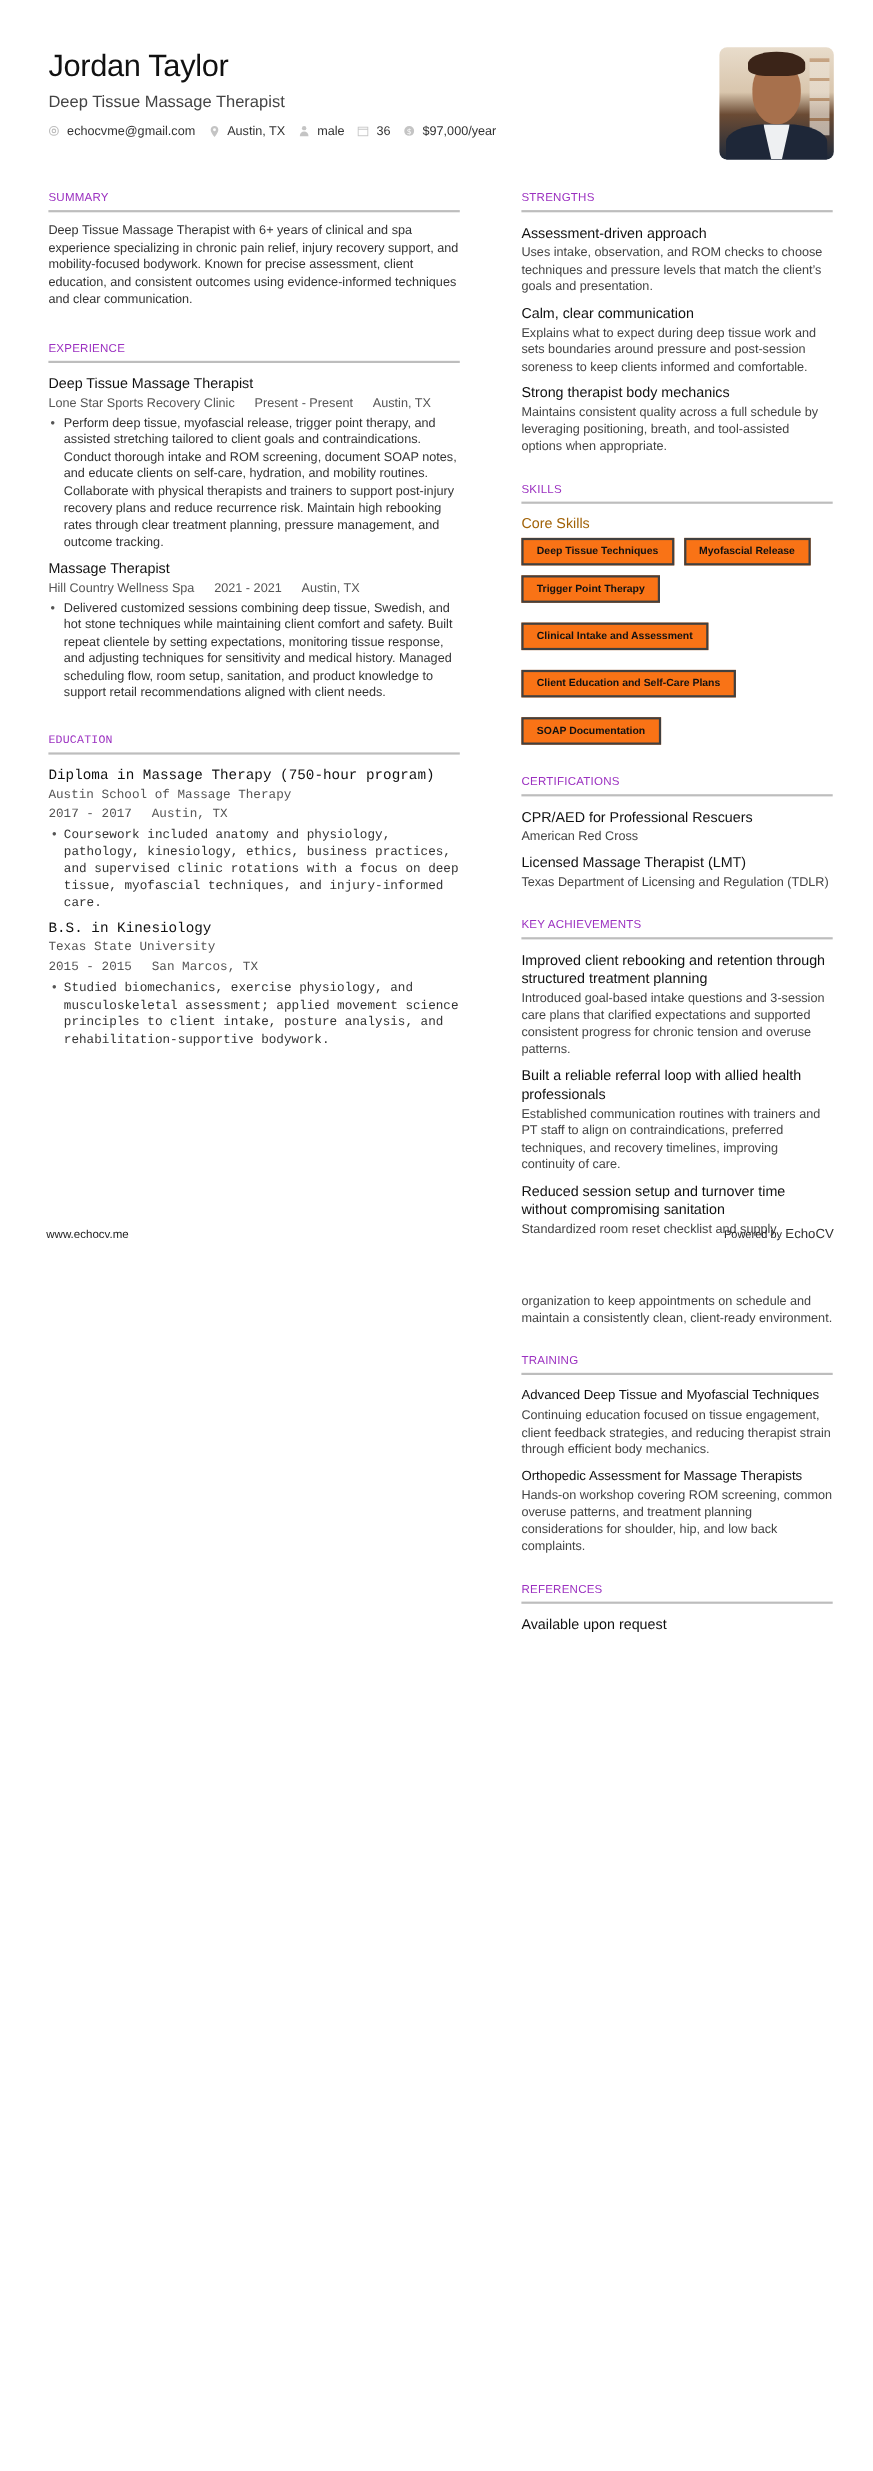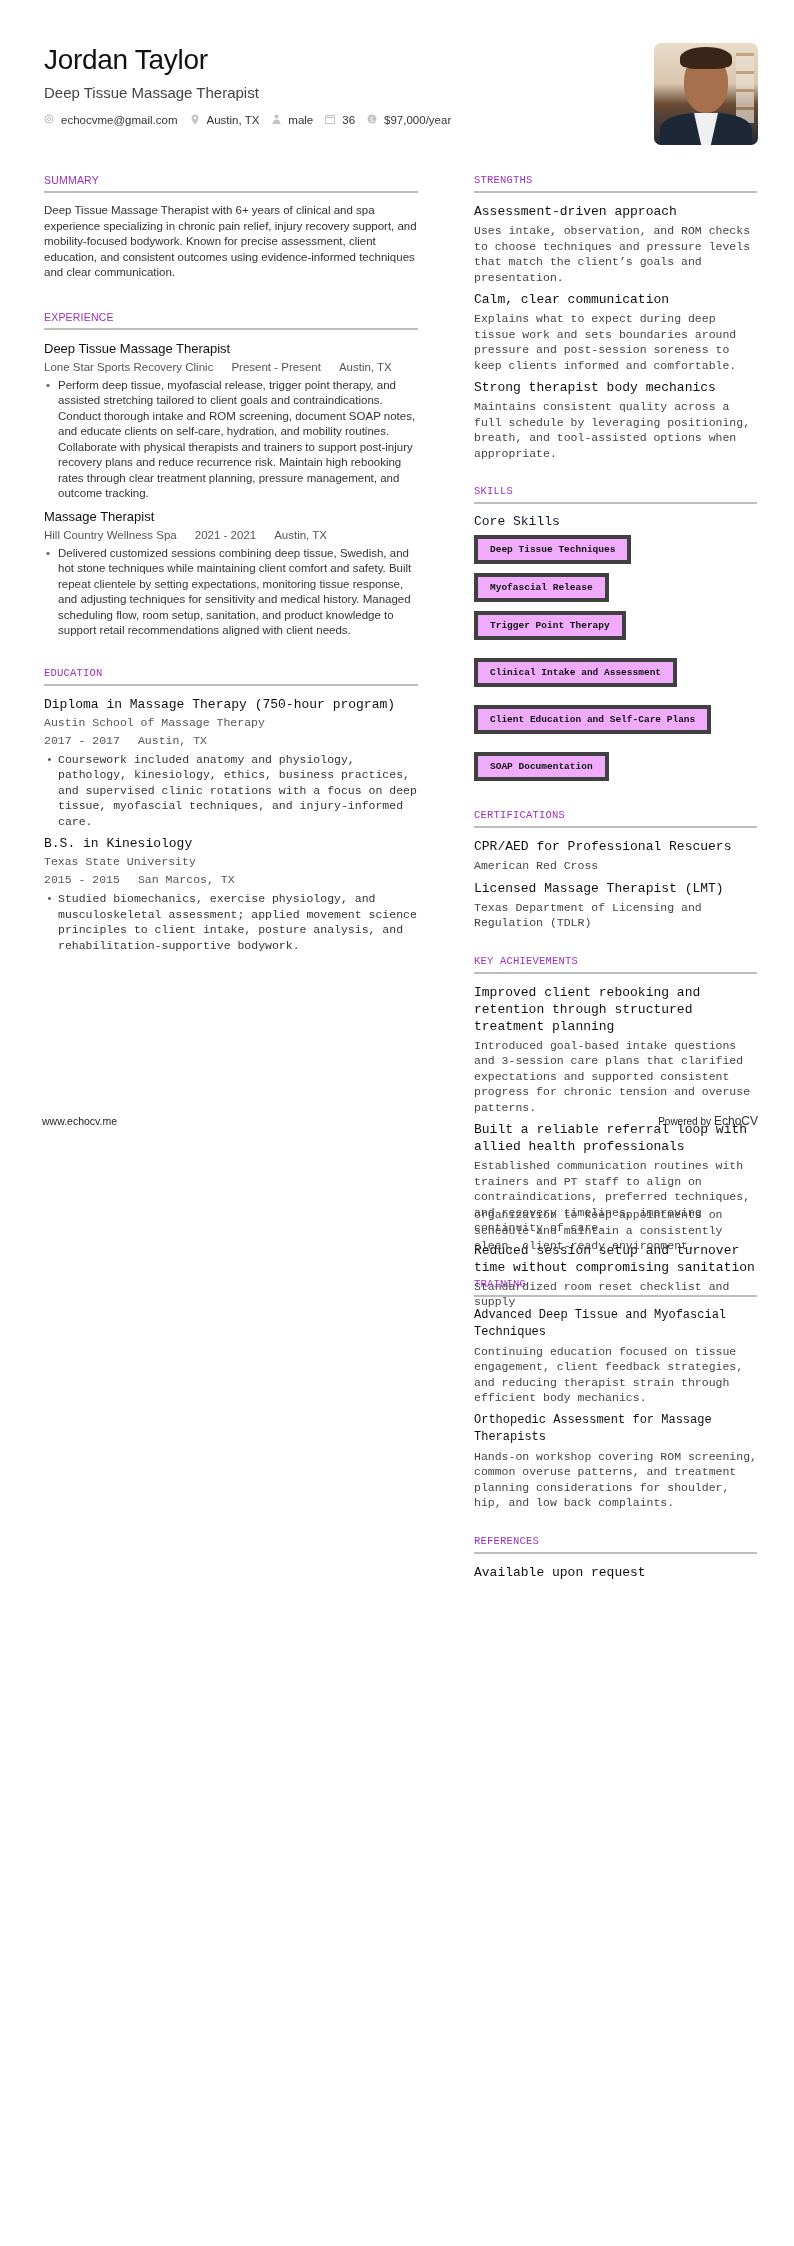--- a/index.html
+++ b/index.html
@@ -20,39 +20,39 @@
   .photo { position: absolute; left: 654px; top: 43px; width: 104px; height: 102px; border-radius: 7px; overflow: hidden;
            background: linear-gradient(180deg, #e8dccb 0%, #d9c6ad 40%, #6b4b34 60%, #1f2a3a 100%); }
   .photo .face { position: absolute; left: 30px; top: 12px; width: 44px; height: 58px; border-radius: 45% 45% 48% 48%; background: #a7704c; }
   .photo .hair { position: absolute; left: 26px; top: 4px; width: 52px; height: 22px; border-radius: 50% 50% 30% 30%; background: #3b2418; }
   .photo .body { position: absolute; left: 6px; top: 70px; width: 92px; height: 40px; border-radius: 40% 40% 0 0; background: #1e2738; }
   .photo .shirt { position: absolute; left: 40px; top: 70px; width: 24px; height: 32px; background: #eef0f2; clip-path: polygon(0 0, 100% 0, 70% 100%, 30% 100%); }
   .photo .shelf { position: absolute; right: 4px; top: 10px; width: 18px; height: 70px; background: repeating-linear-gradient(180deg, #b98e68 0 3px, #e9dfd2 3px 18px); opacity: 0.7; }
 
   
   .col-left { position: absolute; left: 44px; width: 374px; }
-  .col-right { position: absolute; left: 474px; width: 283px; font-family: Liberation Mono, monospace; }
+  .col-right { position: absolute; left: 474px; width: 283px; }
 
   .sec-head { font-size: 10.5px; color: #9b30c0; text-transform: uppercase; letter-spacing: 0.2px; padding-bottom: 5px; border-bottom: 2px solid #bdbdbd; margin-bottom: 10px; }
   .body-text { font-size: 11.5px; line-height: 15.5px; color: #333; }
   .muted { color: #555; }
 
   .entry-title { font-size: 13px; color: #111; line-height: 17px; }
   .entry-sub { font-size: 11.5px; color: #555; line-height: 16px; margin-top: 2px; display: flex; align-items: baseline; }
   .entry-sub .gap { margin-left: 18px; }
   .bullets { list-style: none; margin-top: 3px; }
   .bullets li { position: relative; padding-left: 14px; font-size: 11.5px; line-height: 15.5px; color: #333; }
   .bullets li::before { content: "•"; position: absolute; left: 2px; top: 0; color: #555; }
 
   .sub-title { font-size: 13px; color: #111; line-height: 17px; }
   .sub-desc { font-size: 11.5px; line-height: 15.5px; color: #444; margin-top: 3px; margin-bottom: 6px; }
 
-  .skills-group { font-size: 13px; color: #0f172a; margin-bottom: 6px; }
+  .skills-group { font-size: 13px; color: #a16207; margin-bottom: 6px; }
   .chips { display: flex; flex-wrap: wrap; gap: 9px 9px; }
-  .chip { border: 4px solid #404040; padding: 5px 12px; font-size: 9.5px; font-weight: bold; color: #111; line-height: 11px; background: #f0abfc; }
+  .chip { border: 2px solid #404040; padding: 5px 12px; font-size: 9.5px; font-weight: bold; color: #111; line-height: 11px; background: #f97316; }
 
   .footer { position: absolute; left: 42px; width: 716px; display: flex; justify-content: space-between; align-items: baseline; font-size: 10.5px; color: #222; }
   .powered { font-size: 10px; }
   .brand { font-size: 12px; color: #333; margin-left: 3px; }
 </style>
 </head>
 <body>
 
 <div class="page page1">
 
@@ -245,21 +245,21 @@
 
   <div class="footer" style="top:1114px;">
     <span>www.echocv.me</span>
     <span>
       <span class="powered">Powered by</span><span class="brand">EchoCV</span>
     </span>
   </div>
 </div>
 
 <div class="page page2">
-  <div class="col-right" style="top:36px;margin-top:31px;">
+  <div class="col-right" style="top:36px;">
     <div class="sub-desc" style="margin-top:0;">organization to keep appointments on schedule and maintain a consistently clean, client-ready environment.</div>
 
     <section style="margin-top:24px;">
       <div class="sec-head">Training</div>
       <div>
         <div class="sub-title" style="font-size:12px;">Advanced Deep Tissue and Myofascial Techniques</div>
         <div class="sub-desc">Continuing education focused on tissue engagement, client feedback strategies, and reducing therapist strain through efficient body mechanics.</div>
       </div>
       <div>
         <div class="sub-title" style="font-size:12px;">Orthopedic Assessment for Massage Therapists</div>

